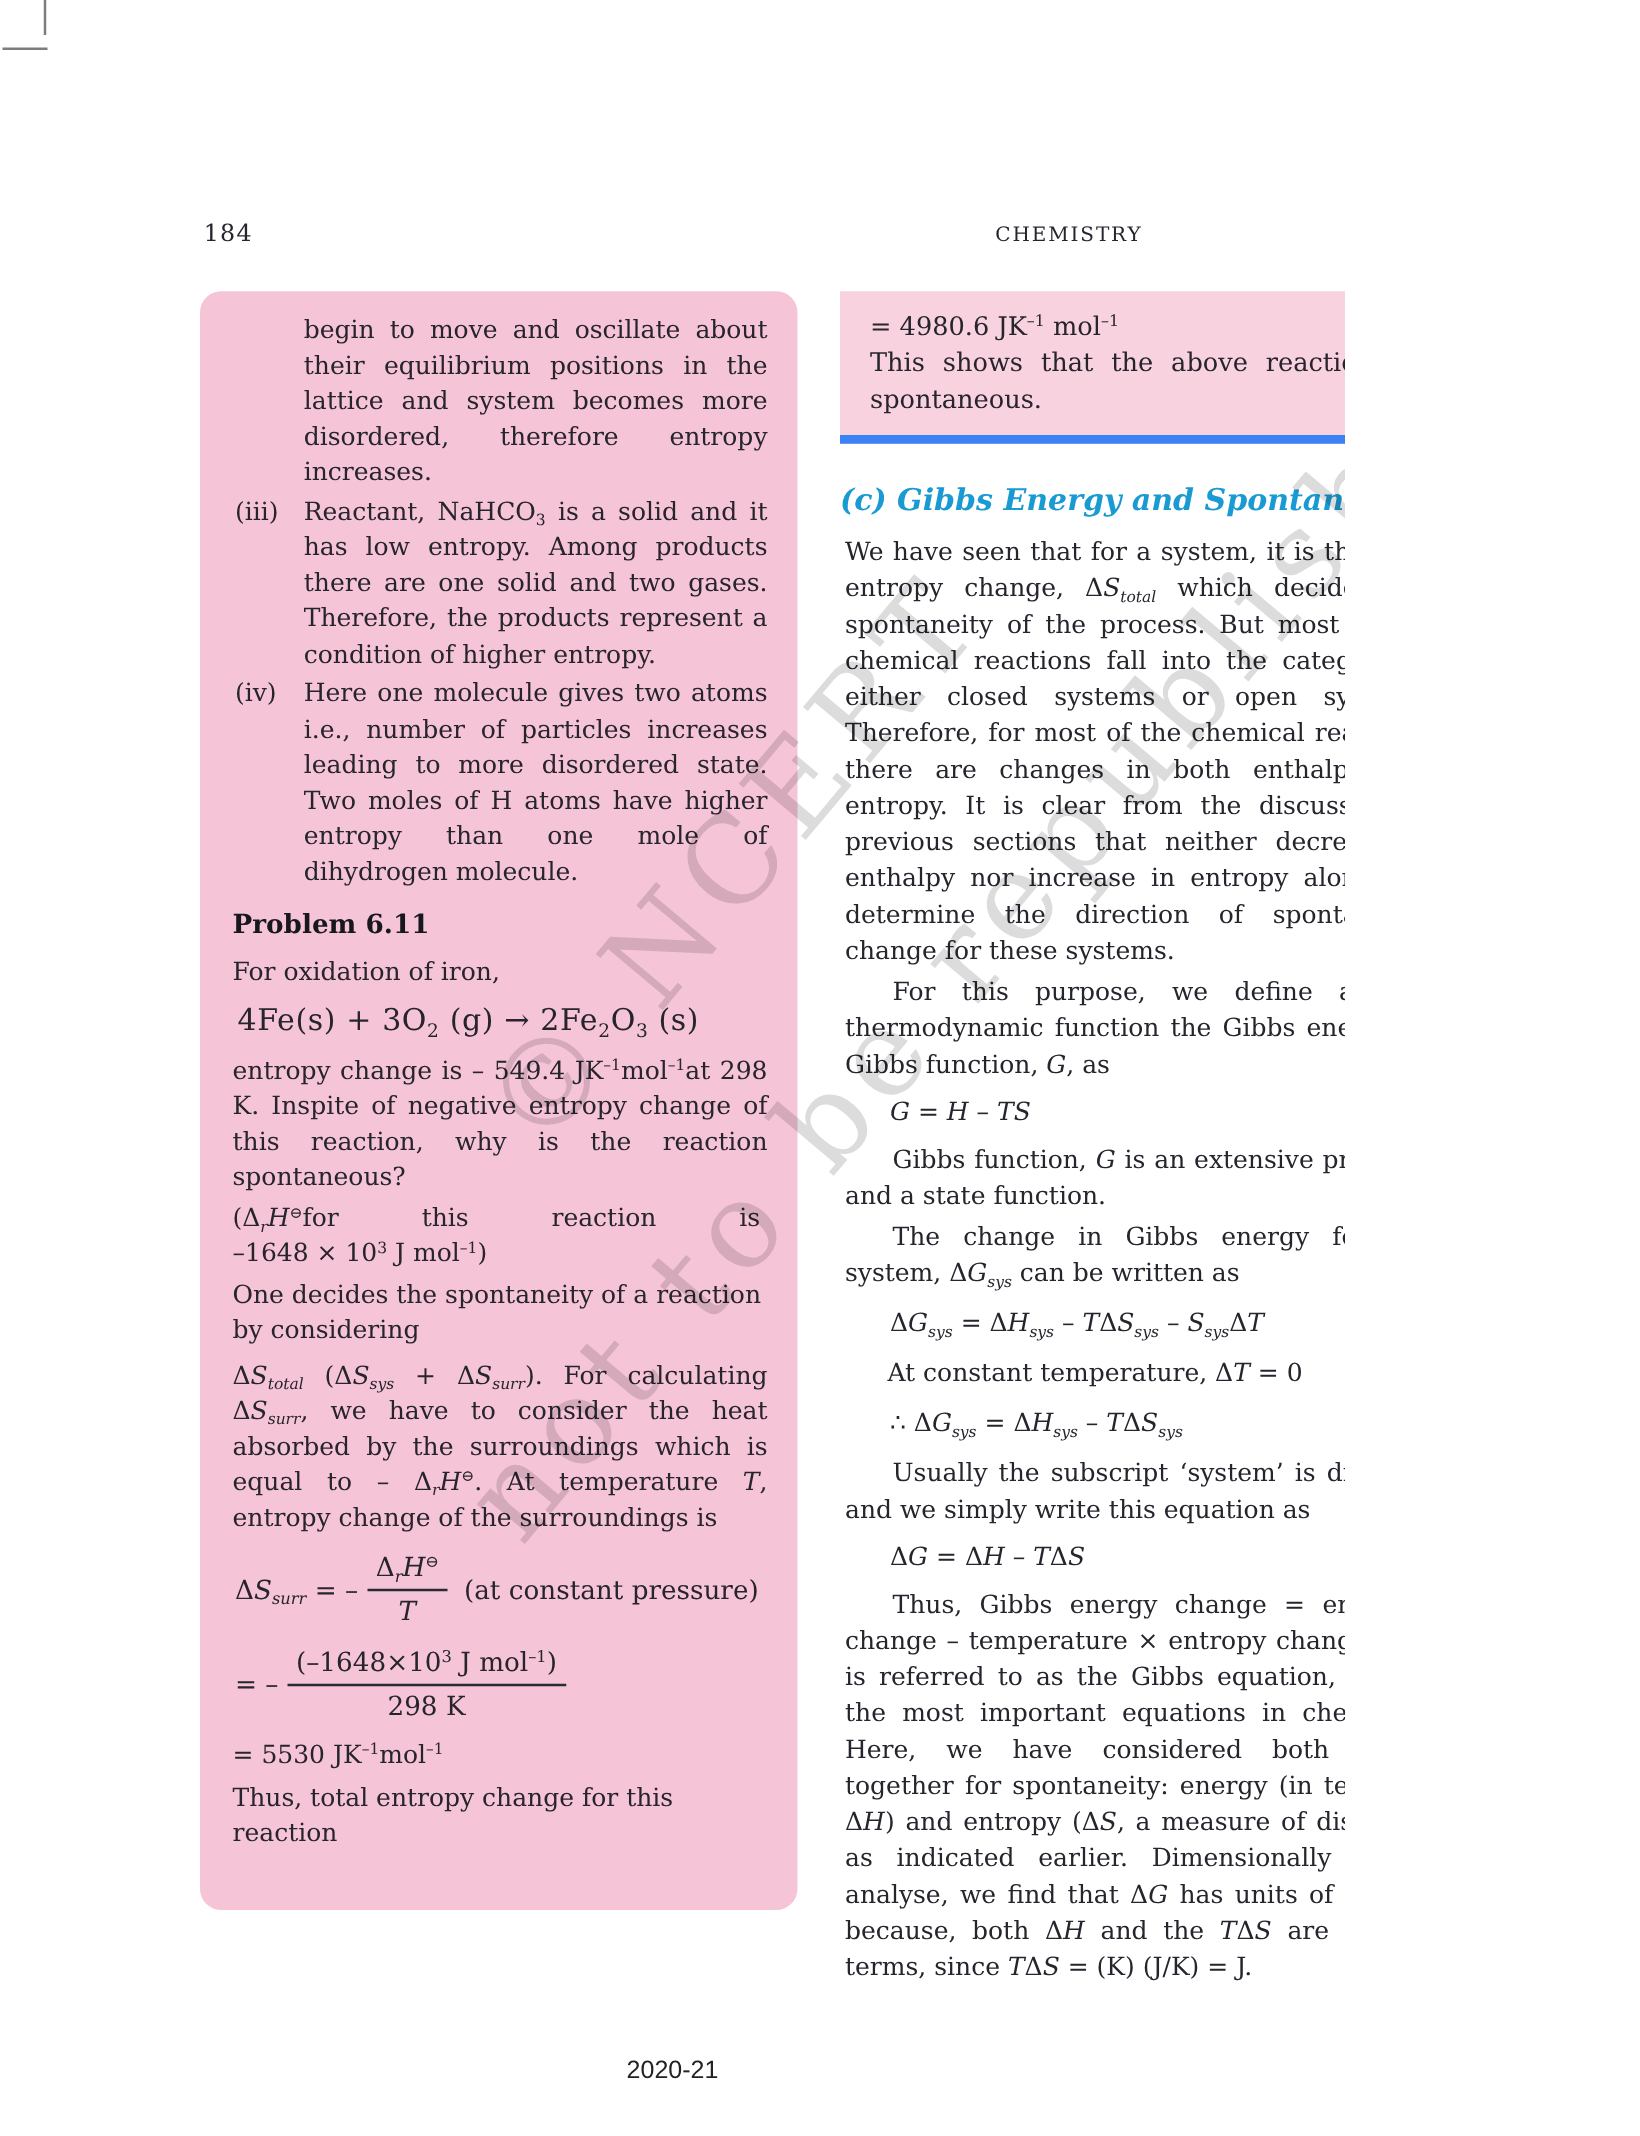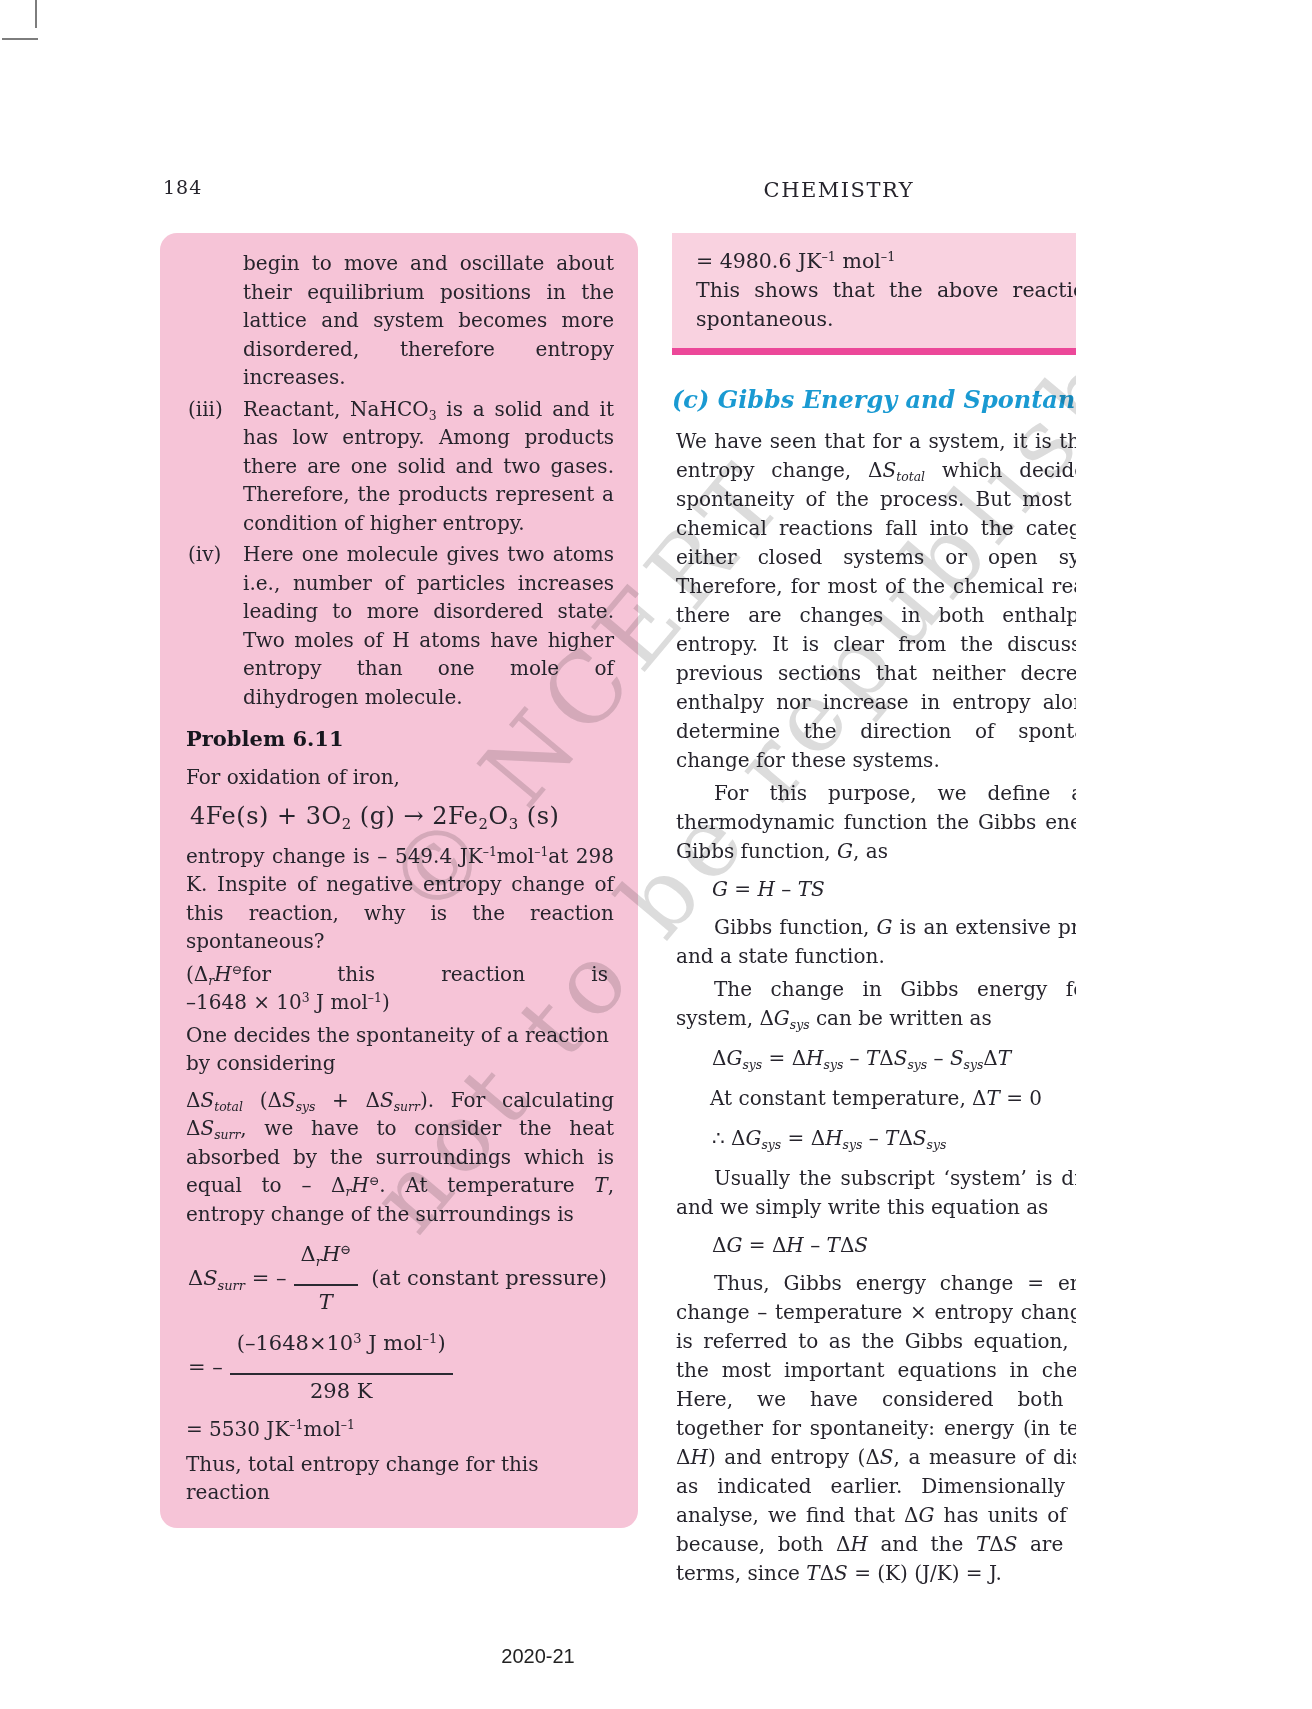--- a/index.html
+++ b/index.html
@@ -1,20 +1,20 @@
 <!DOCTYPE html>
 <html><head>
 <meta charset="utf-8">
 <style>
   html,body{margin:0;padding:0;background:#ffffff;}
   .page{position:relative;width:1076px;height:1709px;background:#ffffff;overflow:hidden;
         font-family:"DejaVu Serif", serif;color:#26242c;}
   .crop{position:absolute;background:#7d7d7d;}
   .hdr-num{position:absolute;left:163px;top:176px;font-size:19px;letter-spacing:1px;}
-  .hdr-title{position:absolute;right:162px;top:178px;font-size:21px;letter-spacing:1.5px;}
+  .hdr-title{position:absolute;right:162px;top:178px;font-size:16px;letter-spacing:1.5px;}
 
   
   .wm{position:absolute;left:130px;top:560px;width:1060px;text-align:center;
       transform:rotate(-50deg);color:#bfbfbf;opacity:.55;mix-blend-mode:multiply;
       font-size:96px;letter-spacing:10px;line-height:190px;white-space:nowrap;
       z-index:30;pointer-events:none;}
 
   
   .col-left{position:absolute;left:160px;top:233px;width:478px;z-index:5;}
   .pink-left{background:#f6c4d7;box-sizing:border-box;width:100%;height:1295px;
@@ -23,29 +23,29 @@
   .hang{position:relative;padding-left:63px;margin:0 0 3px;}
   .hang .lbl{position:absolute;left:8px;top:0;}
   .bhead{font-weight:700;font-size:21px;margin:14px 0 9px 6px;text-align:left;color:#17171e;}
   .plain{margin:0 0 2px 6px;text-align:left;}
   .reaction{font-size:24px;margin:11px 0 11px 10px;text-align:left;letter-spacing:.5px;}
   .jpara{margin:0 0 4px 6px;}
   .noteline1{display:flex;justify-content:space-between;margin:2px 6px 0 6px;text-align:left;}
   .noteline2{margin:0 0 4px 6px;text-align:left;}
   .eqrow{display:flex;align-items:center;margin:13px 0 10px 8px;text-align:left;font-size:21px;line-height:1.3;}
   .frac{display:inline-block;vertical-align:middle;text-align:center;margin:0 7px;}
-  .frac .num{display:block;border-bottom:2px solid #2a2a32;padding:0 7px 16px;}
+  .frac .num{display:block;border-bottom:2px solid #2a2a32;padding:0 7px 3px;}
   .frac .den{display:block;padding:3px 7px 0;}
   .eqsuffix{margin-left:6px;}
   .resline{margin:8px 0 6px 6px;text-align:left;}
 
   
   .col-right{position:absolute;left:672px;top:233px;width:478px;font-size:20px;
              line-height:29px;text-align:justify;z-index:5;}
-  .pink-right{background:#f9d2e0;border-bottom:7px solid #ec4899;box-sizing:border-box;
+  .pink-right{background:#f9d2e0;border-bottom:7px solid #3b82f6;box-sizing:border-box;
               padding:14px 20px 14px 24px;text-align:left;margin-bottom:30px;font-size:20.5px;}
   .sechead{color:#1a9ad2;font-style:italic;font-weight:700;font-size:24px;
            margin:12px 0 13px;text-align:left;}
   .ind{text-indent:38px;}
   p{margin:4px;}
   .eqline{display:flex;justify-content:space-between;align-items:baseline;
           margin:9px 0;padding-left:40px;text-align:left;}
   .disp{margin:11px 0;padding-left:40px;text-align:left;}
 
   

